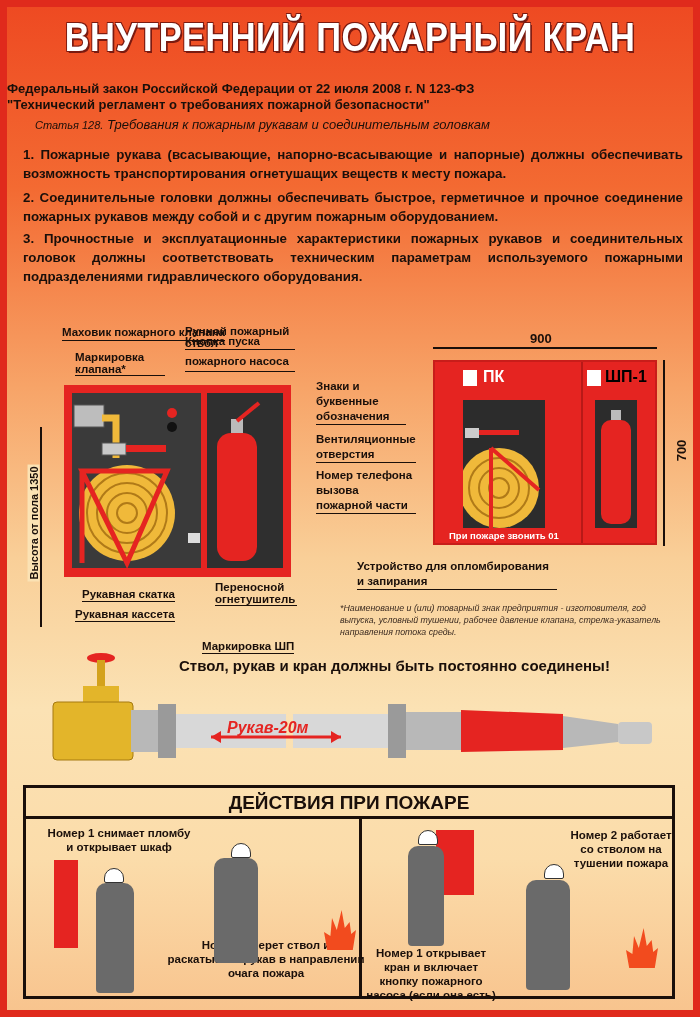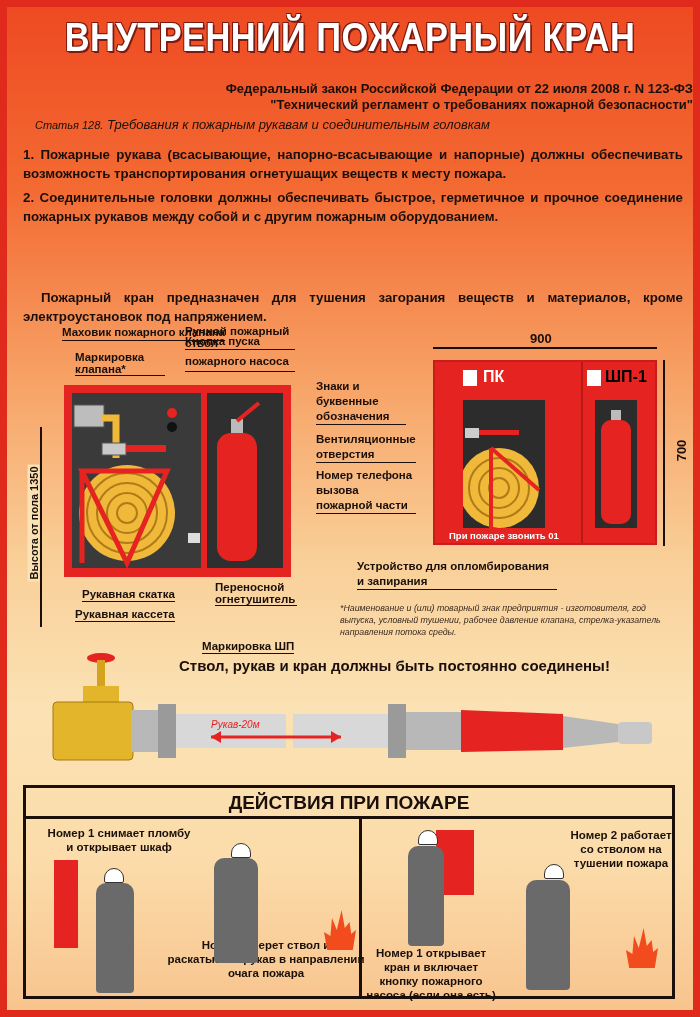--- a/index.html
+++ b/index.html
@@ -1,36 +1,36 @@
 <!DOCTYPE html>
 <html><head>
 <meta charset="utf-8">
 <style>
 *{box-sizing:border-box;margin:0;padding:0}
 body{width:700px;height:1017px;overflow:hidden;font-family:"Liberation Sans",sans-serif;background:#e8361f}
 .poster{position:relative;width:700px;height:1017px;background:#e02a1c;padding:7px}
 .inner{position:relative;width:686px;height:1003px;background:linear-gradient(180deg,#ee4a22 0%,#f36a32 18%,#f7a468 38%,#f9cf98 55%,#fbe2b4 70%,#fbdcaa 85%,#f8c48e 100%);}
 .title{position:absolute;left:0;top:8px;width:686px;text-align:center;font-weight:bold;font-size:40px;color:#fff;letter-spacing:0.5px;text-shadow:2px 2px 0 #7a1a10,-1px -1px 0 #7a1a10,1px -1px 0 #7a1a10,-1px 1px 0 #7a1a10;transform:scaleX(0.86);transform-origin:center}
-.law{position:absolute;left:0;top:74px;width:686px;text-align:right;font-weight:bold;font-size:13px;color:#1a0f0a;line-height:16px}
+.law{position:absolute;left:0;top:74px;width:686px;text-align:left;font-weight:bold;font-size:13px;color:#1a0f0a;line-height:16px}
 .article{position:absolute;left:28px;top:110px;font-weight:normal;font-style:italic;font-size:13px;color:#1a0f0a}
 .article .num{font-size:11px}
 .para{position:absolute;left:16px;width:660px;font-weight:bold;font-size:13.3px;color:#1a0f0a;line-height:19px;text-align:justify}
 .p1{top:138px}.p2{top:181px}.p3{top:222px}.p4{top:281px;text-indent:18px}
 .lbl{position:absolute;font-weight:bold;font-size:11.5px;color:#1a0f0a;line-height:12px;border-bottom:1.5px solid #1a0f0a;padding-bottom:1px;white-space:nowrap}
 .lbl2{position:absolute;font-weight:bold;font-size:11.5px;color:#1a0f0a;line-height:15px;white-space:nowrap}
 .cab1{position:absolute;left:57px;top:378px;width:227px;height:192px;background:#e52421;}
 .cab1 .l{position:absolute;left:8px;top:8px;width:129px;height:175px;background:#3a3a3a}
 .cab1 .r{position:absolute;left:143px;top:8px;width:76px;height:175px;background:#2f2f2f}
 .cab2{position:absolute;left:426px;top:353px;width:224px;height:185px;background:#e52421;border:2px solid #c81d1a}
 .cab2 .win1{position:absolute;left:28px;top:38px;width:82px;height:128px;background:#2c2c2c}
 .cab2 .win2{position:absolute;left:160px;top:38px;width:42px;height:128px;background:#2c2c2c}
 .dim{position:absolute;font-weight:bold;font-size:13px;color:#1a0f0a}
 .note{position:absolute;left:333px;top:595px;width:330px;font-style:italic;font-size:8.8px;color:#3a2a20;line-height:12px}
 .slogan{position:absolute;left:172px;top:650px;font-weight:bold;font-size:15px;color:#1a0f0a}
-.hose-lbl{position:absolute;left:204px;top:712px;font-weight:normal;font-style:italic;font-size:10px;color:#e52421}
+.hose-lbl{position:absolute;left:220px;top:712px;font-weight:bold;font-style:italic;font-size:16px;color:#e52421}
 .actions{position:absolute;left:16px;top:778px;width:652px;height:214px;border:3px solid #1a0f0a}
 .actions .head{height:31px;border-bottom:3px solid #1a0f0a;text-align:center;font-weight:bold;font-size:19px;line-height:29px;color:#1a0f0a}
 .actions .div{position:absolute;left:333px;top:31px;width:3px;height:180px;background:#1a0f0a}
 .act{position:absolute;font-weight:bold;font-size:11.5px;color:#1a0f0a;text-align:center;line-height:14px}
 .fig{position:absolute;background:#6a6a6a;border-radius:10px 10px 4px 4px}
 .helmet{position:absolute;width:20px;height:15px;background:#fff;border-radius:10px 10px 2px 2px;border:1px solid #333}
 .flame{position:absolute;width:32px;height:40px;background:#f24b1e;clip-path:polygon(10% 100%,0 55%,20% 65%,25% 20%,40% 50%,55% 0,65% 45%,80% 30%,85% 60%,100% 50%,90% 100%)}
 </style>
 </head>
 <body>
@@ -45,21 +45,21 @@
     <div>"Технический регламент о требованиях пожарной безопасности"</div>
   </div>
 
   <div class="article">
     <span class="num">Статья 128.</span>
     <span>Требования к пожарным рукавам и соединительным головкам</span>
   </div>
 
   <div class="para p1">1. Пожарные рукава (всасывающие, напорно-всасывающие и напорные) должны обеспечивать возможность транспортирования огнетушащих веществ к месту пожара.</div>
   <div class="para p2">2. Соединительные головки должны обеспечивать быстрое, герметичное и прочное соединение пожарных рукавов между собой и с другим пожарным оборудованием.</div>
-  <div class="para p4">Пожарный кран предназначен для тушения загорания веществ и материалов, кроме электроустановок под напряжением.</div>
+  <div class="para p3">3. Прочностные и эксплуатационные характеристики пожарных рукавов и соединительных головок должны соответствовать техническим параметрам используемого пожарными подразделениями гидравлического оборудования.</div>
 
   <div>
     <div class="lbl2" style="left:55px;top:318px;border-bottom:1.5px solid #1a0f0a">Маховик пожарного клапана</div>
     <div class="lbl2" style="left:68px;top:344px;width:90px;white-space:normal;line-height:12px;border-bottom:1.5px solid #1a0f0a">Маркировка клапана*</div>
     <div class="lbl2" style="left:178px;top:318px;width:110px;white-space:normal;line-height:12px;border-bottom:1.5px solid #1a0f0a">Ручной пожарный ствол</div>
     <div class="lbl2" style="left:178px;top:324px;width:110px;white-space:normal;line-height:20px;border-bottom:1.5px solid #1a0f0a">Кнопка пуска пожарного насоса</div>
 
     <div class="cab1">
       <div class="l">
         <svg width="129" height="175">

